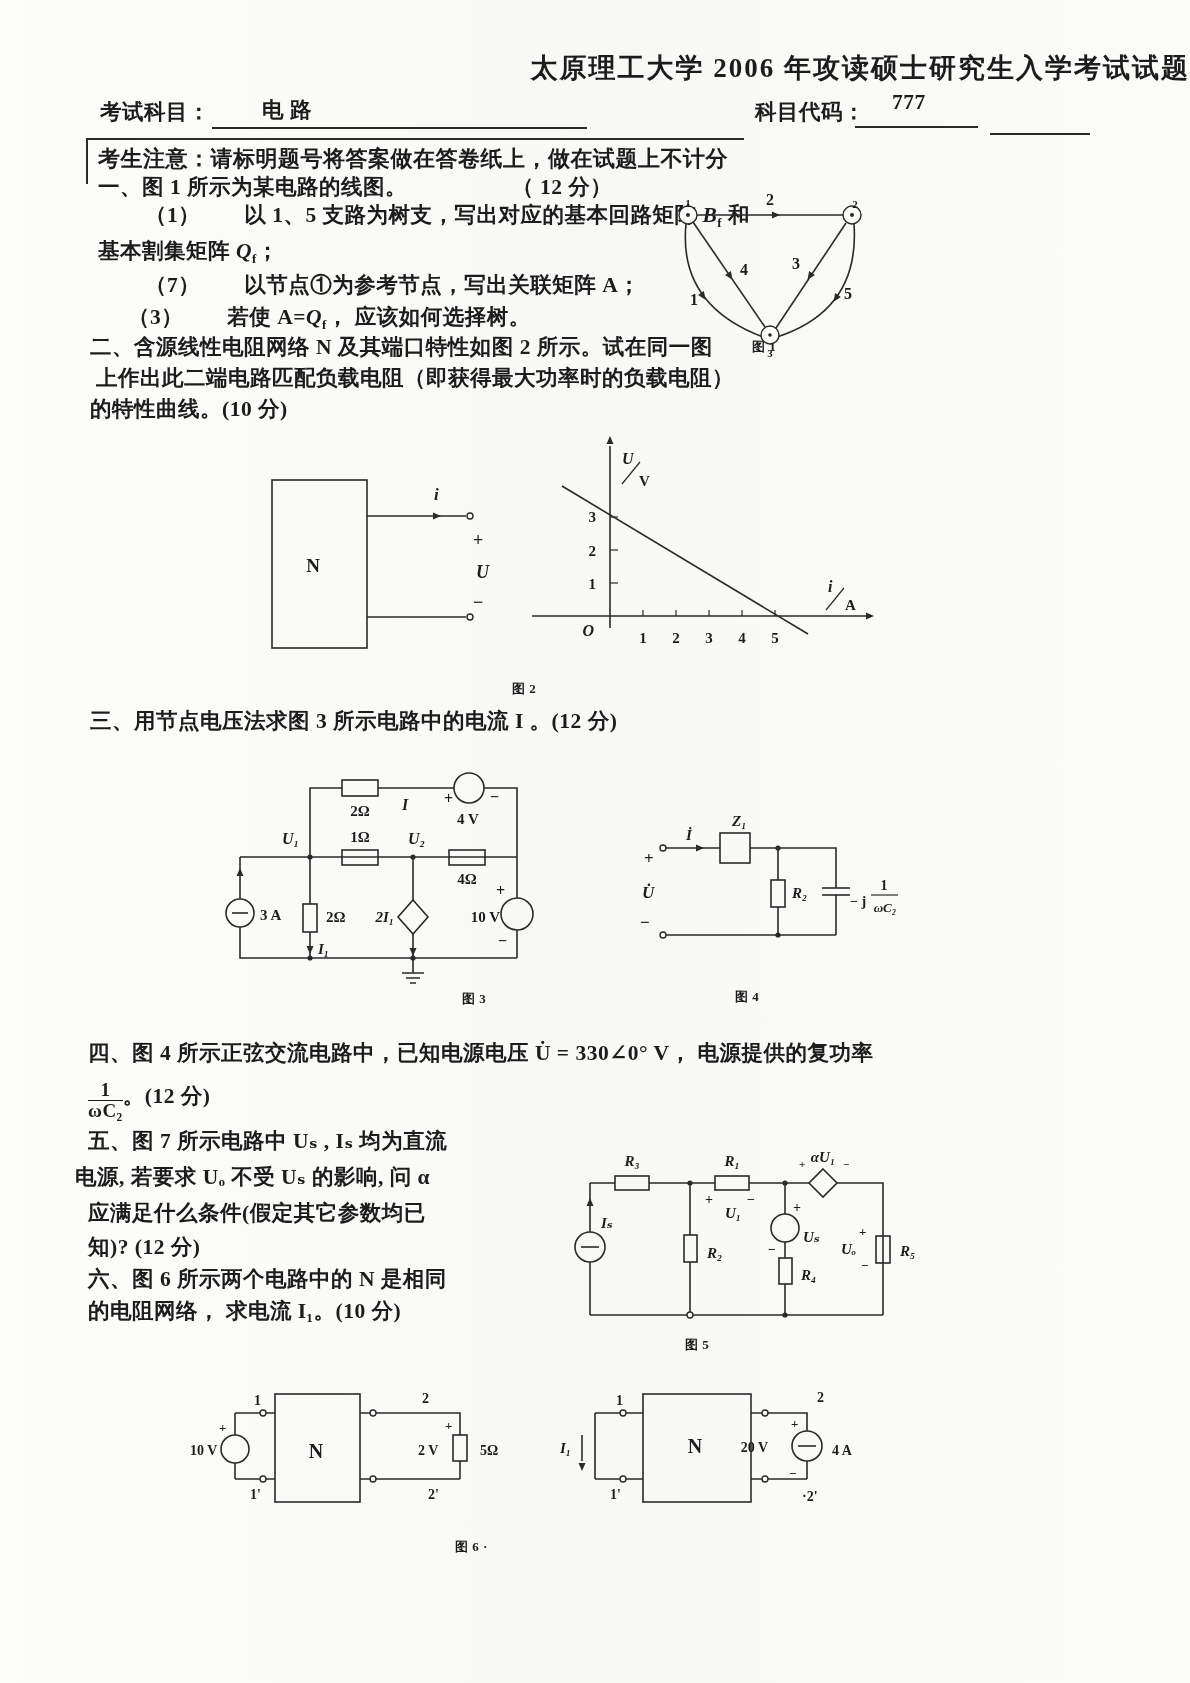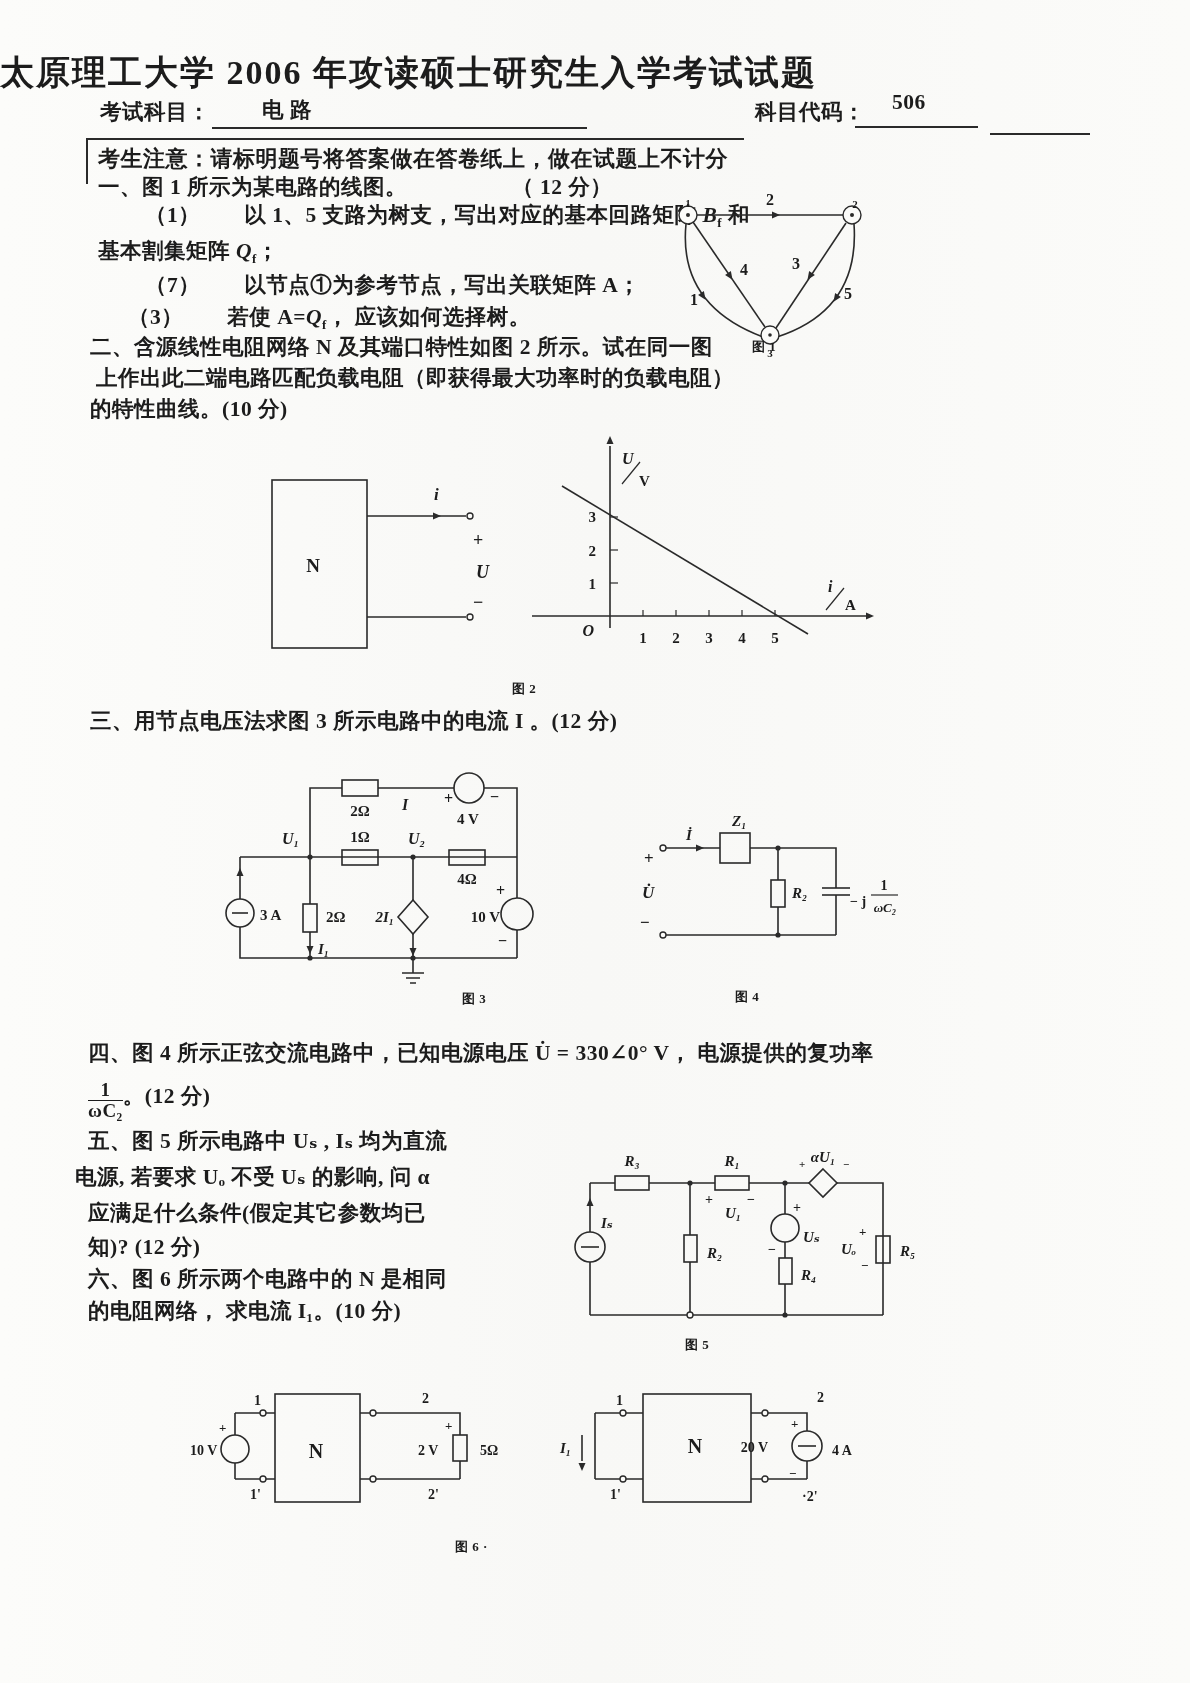--- a/index.html
+++ b/index.html
@@ -2,21 +2,21 @@
 <html><head>
 <meta charset="utf-8">
 <style>
   html,body{margin:0;padding:0;background:#e9e9e7;}
   .page{
     position:relative;width:1190px;height:1683px;margin:0 auto;
     background:linear-gradient(90deg,#fcfcfa 0%,#f8f8f6 50%,#fbfbf9 100%);
     font-family:"Liberation Serif","DejaVu Serif",serif;color:#1c1c1c;overflow:hidden;
   }
   .t{position:absolute;white-space:nowrap;font-weight:600;font-size:21.5px;letter-spacing:.5px;color:#1c1c1c;}
-  .title{font-size:34px;font-weight:700;letter-spacing:2px;width:100%;text-align:left;}
+  .title{font-size:27px;font-weight:700;letter-spacing:2px;width:100%;text-align:right;}
   .notice{font-size:22px;font-weight:700;}
   .caption{font-size:13px;font-weight:600;}
   .rule{position:absolute;background:#2a2a2a;}
   .frac{display:inline-block;vertical-align:-14px;text-align:center;line-height:1.05;font-size:19px;}
   .frac .num{display:block;border-bottom:1.6px solid #1c1c1c;padding:0 5px;}
   .frac .den{display:block;}
   sub{font-size:13px;}
   svg{position:absolute;overflow:visible;}
   svg .wire{stroke:#2a2a2a;stroke-width:1.6;fill:none;}
   svg .thin{stroke:#2a2a2a;stroke-width:1.2;fill:none;}
@@ -30,21 +30,21 @@
 
 <div class="page">
 
   <div class="t title" style="top:50px;left:0;">太原理工大学 2006 年攻读硕士研究生入学考试试题</div>
 
   <div class="t" style="top:97px;left:100px;">考试科目：</div>
   <div class="t" style="top:95px;left:262px;">电  路</div>
   <div class="rule" style="top:127px;left:212px;width:375px;height:2px;"></div>
 
   <div class="t" style="top:97px;left:755px;font-family:Liberation Serif, serif;">科目代码：</div>
-  <div class="t" style="top:90px;left:892px;">506</div>
+  <div class="t" style="top:90px;left:892px;">777</div>
   <div class="rule" style="top:126px;left:855px;width:123px;height:2px;"></div>
   <div class="rule" style="top:133px;left:990px;width:100px;height:2px;"></div>
 
   <div class="rule" style="top:138px;left:86px;width:658px;height:2px;"></div>
   <div class="rule" style="top:138px;left:86px;width:2px;height:46px;"></div>
   <div class="t notice" style="top:144px;left:98px;">考生注意：请标明题号将答案做在答卷纸上，做在试题上不计分</div>
 
   <div class="t" style="top:172px;left:98px;"><span>一、图 1 所示为某电路的线图。</span><span style="position:absolute;left:414px;">（ 12 分）</span></div>
 
   <div class="t" style="top:200px;left:145px;"><span>（1）　　以 1、5 支路为树支，写出对应的基本回路矩阵 </span><i>B</i><sub>f</sub><span> 和</span></div>
@@ -230,21 +230,21 @@
       <text x="286" y="92" font-size="14" text-anchor="middle">1</text>
       <line class="thin" x1="273" y1="97" x2="300" y2="97"></line>
       <text x="287" y="114" font-size="13" text-anchor="middle" font-style="italic">ωC₂</text>
     </g>
   </svg>
   <div class="t caption" style="top:988px;left:735px;">图 4</div>
 
   <div class="t" style="top:1038px;left:88px;">四、图 4 所示正弦交流电路中，已知电源电压 U̇ = 330∠0° V，  电源提供的复功率</div>
   <div class="t" style="top:1080px;left:88px;"><span class="frac"><span class="num">1</span><span class="den">ωC₂</span></span><span>。(12 分)</span></div>
 
-  <div class="t" style="top:1126px;left:88px;">五、图 5 所示电路中 Uₛ , Iₛ 均为直流</div>
+  <div class="t" style="top:1126px;left:88px;">五、图 7 所示电路中 Uₛ , Iₛ 均为直流</div>
   <div class="t" style="top:1162px;left:75px;">电源, 若要求 Uₒ 不受 Uₛ 的影响, 问 α</div>
   <div class="t" style="top:1198px;left:88px;">应满足什么条件(假定其它参数均已</div>
   <div class="t" style="top:1232px;left:88px;">知)? (12 分)</div>
   <div class="t" style="top:1264px;left:88px;">六、图 6 所示两个电路中的 N 是相同</div>
   <div class="t" style="top:1296px;left:88px;">的电阻网络，  求电流 I₁。(10 分)</div>
 
   <svg style="top:1148px;left:535px;" width="430" height="205">
     <g>
       <path class="wire" d="M55,35 H80 M114,35 H180 M214,35 H274 M302,35 H348 V167 M55,167 H348"></path>
       <path class="wire" d="M55,35 V84 M55,114 V167"></path>

